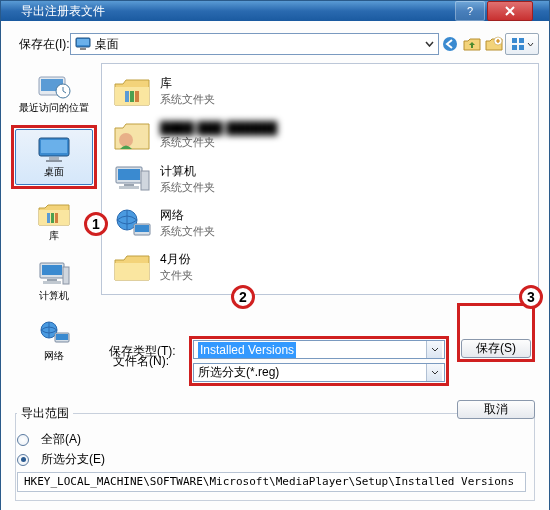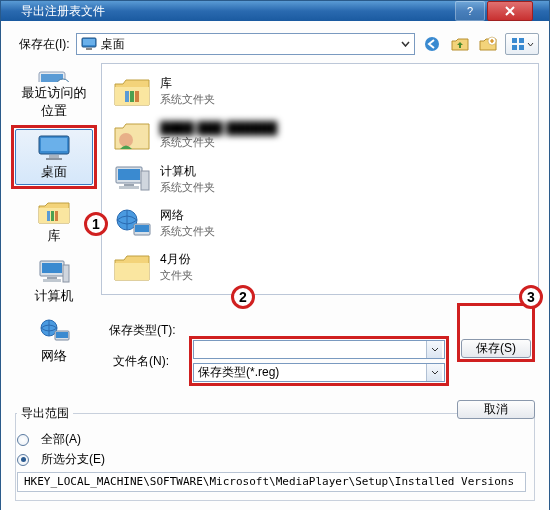--- a/index.html
+++ b/index.html
@@ -4,30 +4,30 @@
 <style>
 * { box-sizing: border-box; margin: 0; padding: 0; font-family: "Microsoft YaHei", "SimSun", Tahoma, sans-serif; font-size: 12px; }
 body { background: #fff; }
 .window { width: 550px; height: 510px; border: 1px solid #2a5a8a; background: #f0f0f0; display: flex; flex-direction: column; }
 .titlebar { height: 30px; background: linear-gradient(to bottom, #5a9bd5, #2a6ab0 50%, #1a5aa0); display: flex; align-items: center; padding: 0 16px; color: #fff; }
 .titlebar-text { flex: 1; padding-left: 4px; font-size: 12px; }
 .winbtn { width: 30px; height: 20px; margin-left: 2px; border-radius: 2px; display: flex; align-items: center; justify-content: center; font-size: 11px; color: #fff; }
 .winbtn.close { width: 46px; background: linear-gradient(to bottom, #e07070, #c83030); border: 1px solid #a02020; }
 .winbtn.help { background: rgba(255,255,255,0.15); border: 1px solid rgba(255,255,255,0.3); }
 .body { flex: 1; background: #fdfdfd; padding: 8px 10px 10px 10px; display: flex; flex-direction: column; }
-.toprow { display: flex; align-items: center; gap: 6px; padding: 4px 0 8px 8px; }
+.toprow { display: flex; align-items: center; padding: 4px 0 8px 8px; }
 .label { color: #000; }
 .savein-dd { flex: 1; height: 22px; border: 1px solid #7a9ac0; background: #fff; display: flex; align-items: center; padding: 0 4px; gap: 4px; }
 .savein-dd .dd-arrow { margin-left: auto; }
 .toolbtn { width: 22px; height: 22px; display: flex; align-items: center; justify-content: center; border: 1px solid transparent; border-radius: 2px; }
 .toolbtn.views { width: 34px; border: 1px solid #9ab; background: linear-gradient(#fff,#e8eef5); gap:2px; }
 .main { flex: 1; display: flex; gap: 4px; min-height: 0; }
 .sidebar { width: 86px; display: flex; flex-direction: column; align-items: center; gap: 4px; padding-top: 2px; }
 .place { width: 78px; height: 56px; display: flex; flex-direction: column; align-items: center; justify-content: center; gap: 2px; border: 1px solid transparent; border-radius: 2px; }
-.place .pl-label { font-size: 13px; color: #000; text-align: center; }
+.place .pl-label { font-size: 10px; color: #000; text-align: center; }
 .place.sel { border: 1px solid #3a7ac0; background: linear-gradient(#eaf2fb,#d5e7fa); }
 .redbox { border: 3px solid #d02020; }
 .filepane { flex: 1; border: 1px solid #bcc7d8; background: #fff; padding: 6px 4px; overflow: hidden; display: flex; flex-direction: column; gap: 2px; position: relative; }
 .fileitem { display: flex; align-items: center; gap: 8px; padding: 4px 6px; }
 .fi-icon { width: 40px; height: 34px; display: flex; align-items: center; justify-content: center; }
 .fi-text .fi-name { font-size: 12px; color: #000; }
 .fi-text .fi-sub { font-size: 11px; color: #666; }
 .blur { filter: blur(3px); color: #888; }
 .bottom { padding: 8px 4px 4px 4px; display: flex; flex-direction: column; gap: 6px; position: relative; }
 .formrow { display: flex; align-items: center; gap: 8px; }
@@ -235,28 +235,29 @@
           </div>
         </div>
 
         <div class="bottom">
           <div class="callout" style="left:130px; top:-10px;">2</div>
           <div class="callout" style="right:-4px; top:-10px;">3</div>
           <div class="formrow">
             <span class="flabel">文件名(N):</span>
             <div class="red-wrap" style="flex:1; display:flex; flex-direction:column; gap:4px;">
               <div class="combo">
+                <span class="val selected">Installed Versions</span>
                 <span class="dd-arrow">
                     <svg width="8" height="5">
                       <path d="M1 1 L4 4 L7 1" stroke="#333" fill="none"></path>
                     </svg>
                   </span>
               </div>
               <div class="combo">
-                <span class="val">保存类型(*.reg)</span>
+                <span class="val">所选分支(*.reg)</span>
                 <span class="dd-arrow">
                     <svg width="8" height="5">
                       <path d="M1 1 L4 4 L7 1" stroke="#333" fill="none"></path>
                     </svg>
                   </span>
               </div>
             </div>
             <div class="btncol">
               <div class="red-wrap">
                 <div class="btn">
@@ -264,21 +265,21 @@
                   </div>
               </div>
               <div class="btn">
                   <span>取消</span>
                 </div>
             </div>
           </div>
           <div class="formrow" style="margin-top:-30px; pointer-events:none; visibility:hidden;">
               <span class="flabel"></span>
             </div>
-          <div class="formrow" style="position:absolute; top:27px; left:0;">
+          <div class="formrow" style="position:absolute; top:48px; left:0;">
             <span class="flabel">保存类型(T):</span>
           </div>
         </div>
       </div>
     </div>
 
     <div class="callout" style="left:84px; top:212px;">1</div>
 
     <fieldset class="fieldset">
       <legend>导出范围</legend>

